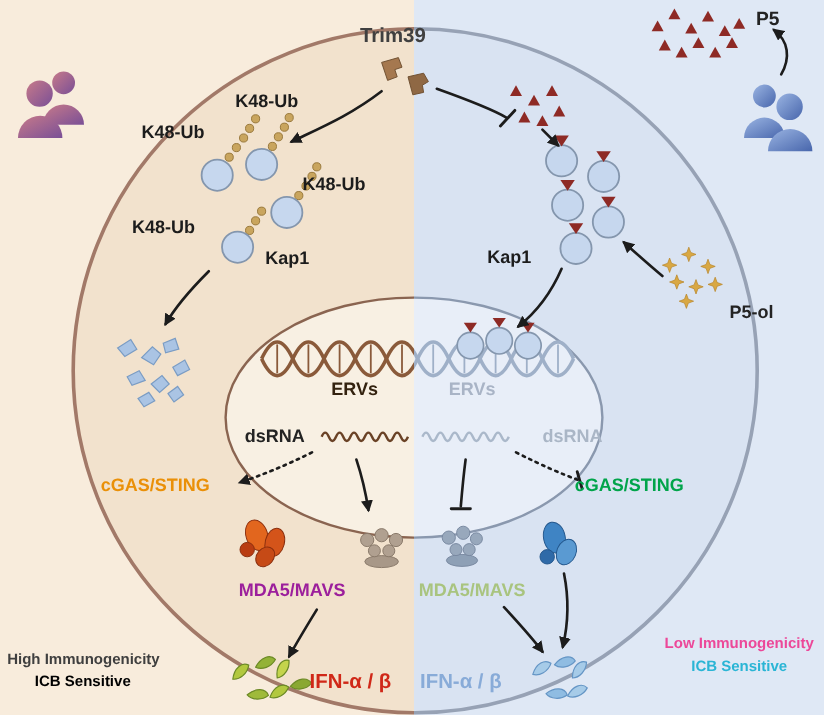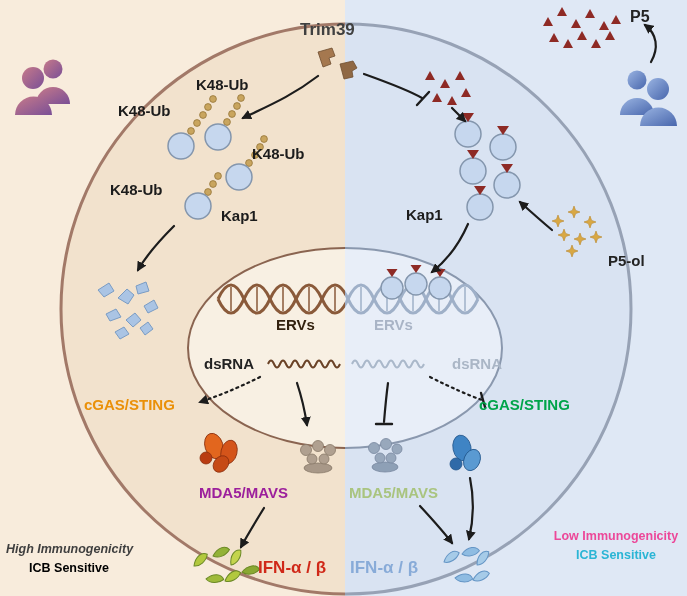--- a/index.html
+++ b/index.html
@@ -292,21 +292,21 @@
 <div class="label w700" style="left:84px; top:397px; font-size:15px; color:#ea9008;">cGAS/STING</div>
 <div class="label w700" style="left:479px; top:397px; font-size:15px; color:#00a44a;">cGAS/STING</div>
 
 <div class="label w700" style="left:199px; top:485px; font-size:15px; color:#9c1f9c;">MDA5/MAVS</div>
 <div class="label w700" style="left:349px; top:485px; font-size:15px; color:#a9c47f;">MDA5/MAVS</div>
 
 <div class="label w700" style="left:258px; top:559px; font-size:17px; color:#d02818;">IFN-α / β</div>
 <div class="label w700" style="left:350px; top:559px; font-size:17px; color:#88abd8;">IFN-α / β</div>
 
 <div class="outcome" style="left:6px; top:540px; width:126px;">
-  <div style="color:#3f3f3f;font-style:italic;">High Immunogenicity</div>
+  <div style="color:#3f3f3f;">High Immunogenicity</div>
   <div style="color:#000000;">ICB Sensitive</div>
 </div>
 <div class="outcome" style="left:548px; top:527px; width:136px;">
   <div style="color:#ec4899;">Low Immunogenicity</div>
   <div style="color:#2ab5d5;">ICB Sensitive</div>
 </div>
 
 </div>
 
 </body></html>

